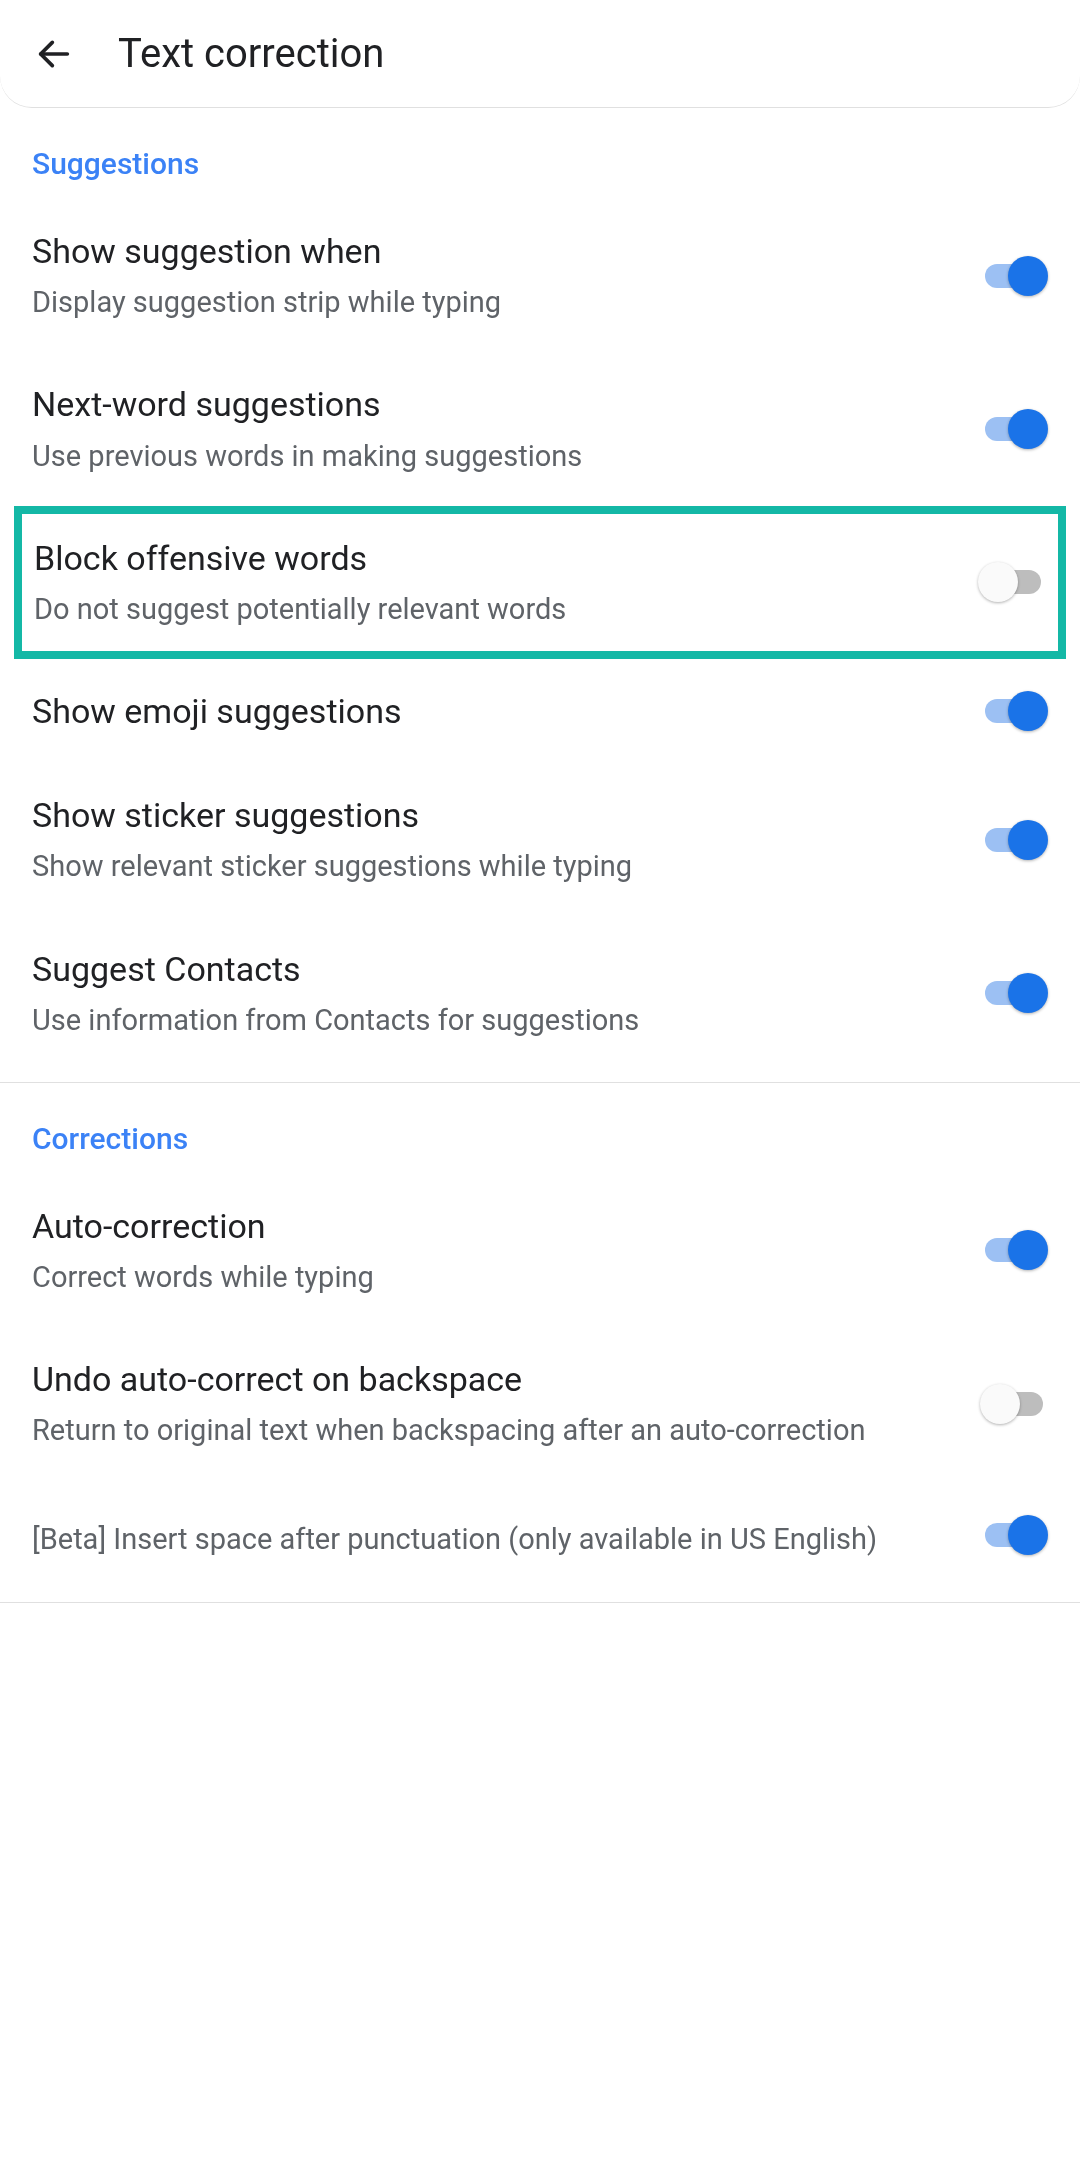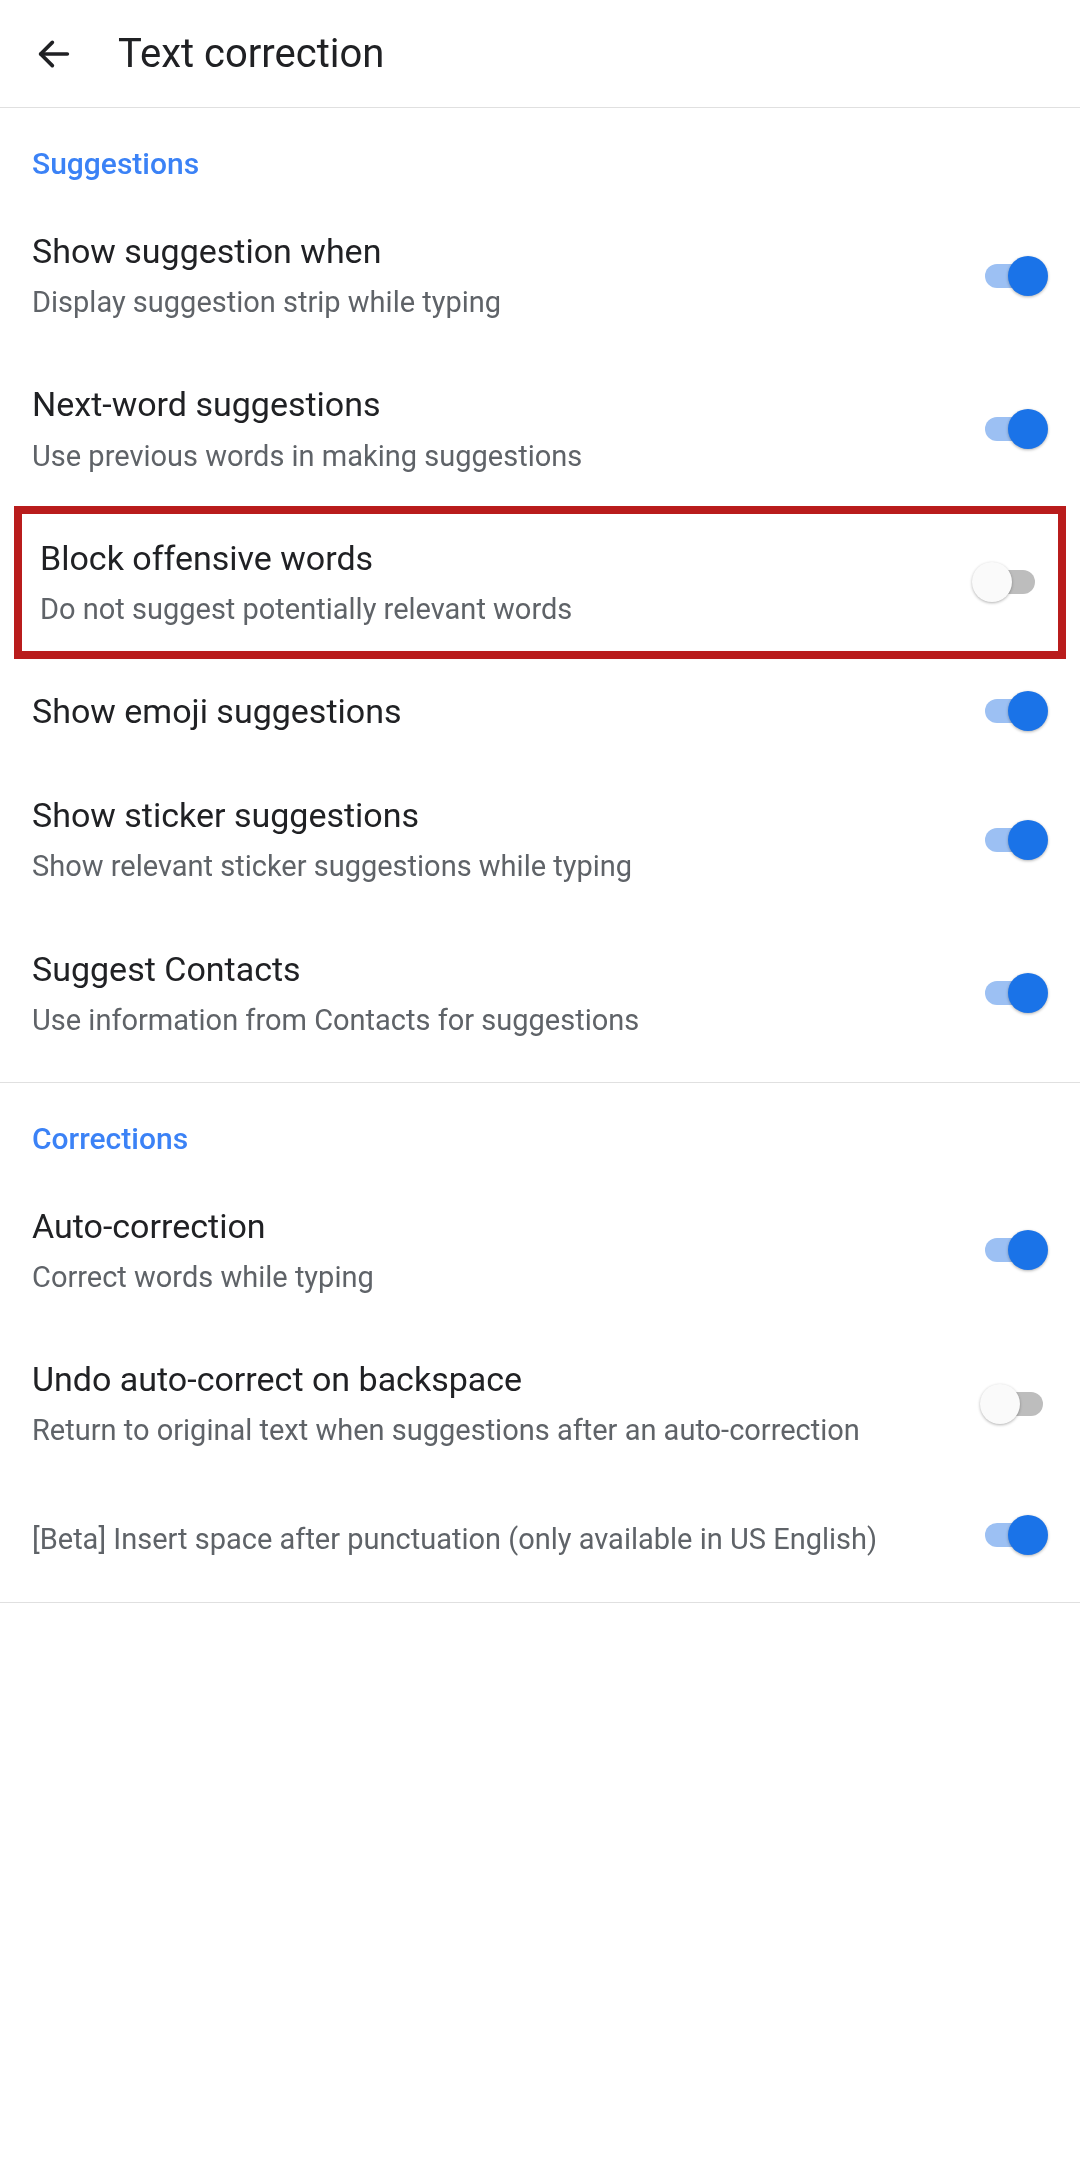--- a/index.html
+++ b/index.html
@@ -14,20 +14,21 @@
       height: 2169px;
       overflow: hidden;
     }
     .header {
       height: 108px;
       display: flex;
       align-items: center;
       padding: 0 30px;
       background: #ffffff;
       border-bottom: 1px solid #e0e0e0;
+      border-radius: 32px;
     }
     .back-arrow {
       display: flex;
       align-items: center;
       justify-content: center;
       width: 48px;
       height: 48px;
       cursor: pointer;
     }
     .header-title {
@@ -100,23 +101,23 @@
       right: 0;
     }
     .toggle.off .toggle-track {
       background: #bdbdbd;
     }
     .toggle.off .toggle-thumb {
       background: #fafafa;
       left: 0;
     }
     .highlight-box {
-      border: 8px solid #b91c1c;
+      border: 8px solid #14b8a6;
       margin: 0 14px;
-      padding: 22px 18px;
+      padding: 22px 12px;
       display: flex;
       align-items: center;
       justify-content: space-between;
       cursor: pointer;
     }
   </style>
 </head>
 <body>
 
 <div class="header">
@@ -208,21 +209,21 @@
     </div>
     <div class="toggle on">
       <div class="toggle-track"></div>
       <div class="toggle-thumb"></div>
     </div>
   </div>
 
   <div class="setting-item">
     <div class="setting-text">
       <div class="setting-title">Undo auto-correct on backspace</div>
-      <div class="setting-subtitle">Return to original text when suggestions after an auto-correction</div>
+      <div class="setting-subtitle">Return to original text when backspacing after an auto-correction</div>
     </div>
     <div class="toggle off">
       <div class="toggle-track"></div>
       <div class="toggle-thumb"></div>
     </div>
   </div>
 
   <div class="setting-item">
     <div class="setting-text">
       <div class="setting-subtitle">[Beta] Insert space after punctuation (only available in US English)</div>

